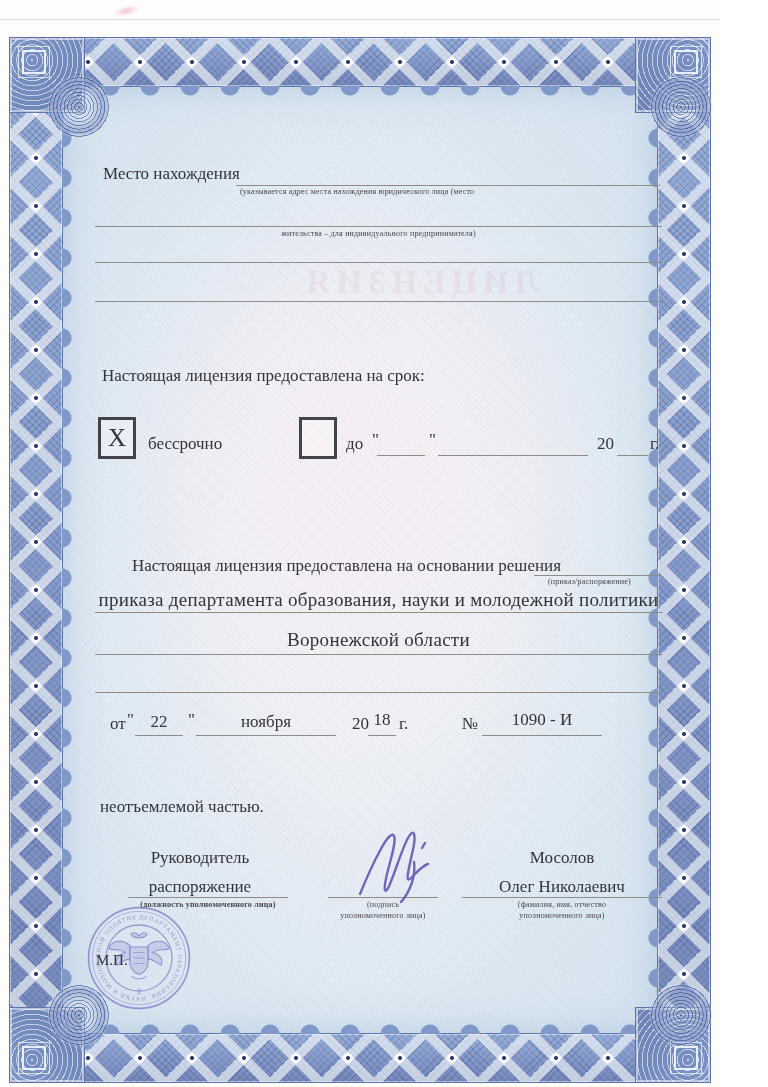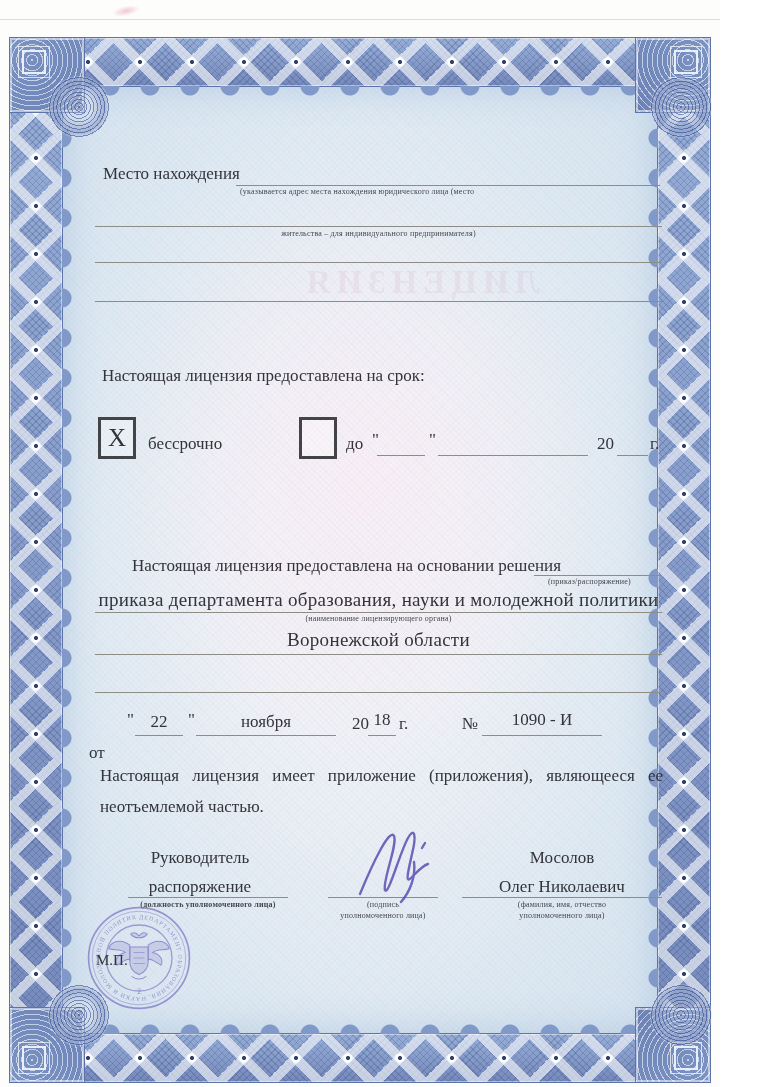--- a/index.html
+++ b/index.html
@@ -140,41 +140,39 @@
   <div class="rule" style="left:438px;width:150px;top:455px;"></div>
   <div class="t" style="left:597px;top:434px;">20</div>
   <div class="rule" style="left:617px;width:31px;top:455px;"></div>
   <div class="t" style="left:650px;top:434px;">г.</div>
 
   <div class="t" style="left:102px;top:556px;margin-left:30px;">Настоящая лицензия предоставлена на основании решения</div>
   <div class="rule" style="left:534px;width:128px;top:575px;"></div>
   <div class="cap" style="left:548px;top:577px;">(приказ/распоряжение)</div>
   <div class="t big center" style="top:589px;">приказа департамента образования, науки и молодежной политики</div>
   <div class="rule" style="left:95px;width:567px;top:612px;"></div>
-  <div class="cap center cap-center" style="top:614px;">(наименование лицензирующего органа)</div>
   <div class="t big center" style="top:629px;">Воронежской области</div>
   <div class="rule" style="left:95px;width:567px;top:654px;"></div>
   <div class="rule" style="left:95px;width:567px;top:692px;"></div>
 
-  <div class="t" style="left:89px;top:714px;margin-top:29px;">от</div>
+  <div class="t" style="left:110px;top:714px;">от</div>
   <div class="t" style="left:127px;top:710px;">"</div>
   <div class="t" style="left:135px;width:48px;text-align:center;top:712px;">22</div>
   <div class="rule" style="left:135px;width:48px;top:735px;"></div>
   <div class="t" style="left:188px;top:710px;">"</div>
   <div class="t" style="left:196px;width:140px;text-align:center;top:712px;">ноября</div>
   <div class="rule" style="left:196px;width:140px;top:735px;"></div>
   <div class="t" style="left:352px;top:714px;">20</div>
   <div class="t" style="left:368px;width:28px;text-align:center;top:710px;">18</div>
   <div class="rule" style="left:368px;width:28px;top:735px;"></div>
   <div class="t" style="left:399px;top:714px;">г.</div>
   <div class="t" style="left:462px;top:714px;">№</div>
   <div class="t" style="left:482px;width:120px;text-align:center;top:710px;">1090 - И</div>
   <div class="rule" style="left:482px;width:120px;top:735px;"></div>
 
-  <div class="just" style="top:766px;">Настоящая лицензия имеет приложение (приложения), являющееся ее</div>
   <div class="t" style="left:100px;top:797px;">неотъемлемой частью.</div>
 
   <div class="t" style="left:120px;width:160px;text-align:center;top:848px;">Руководитель</div>
   <div class="t" style="left:120px;width:160px;text-align:center;top:877px;">распоряжение</div>
   <div class="rule" style="left:128px;width:160px;top:897px;"></div>
   <div class="cap" style="left:105px;width:206px;text-align:center;top:900px;font-weight:bold;">(должность уполномоченного лица)</div>
 
   <div class="rule" style="left:328px;width:110px;top:897px;"></div>
   <div class="cap" style="left:318px;width:130px;text-align:center;top:900px;">(подпись</div>
   <div class="cap" style="left:318px;width:130px;text-align:center;top:911px;">уполномоченного лица)</div>

